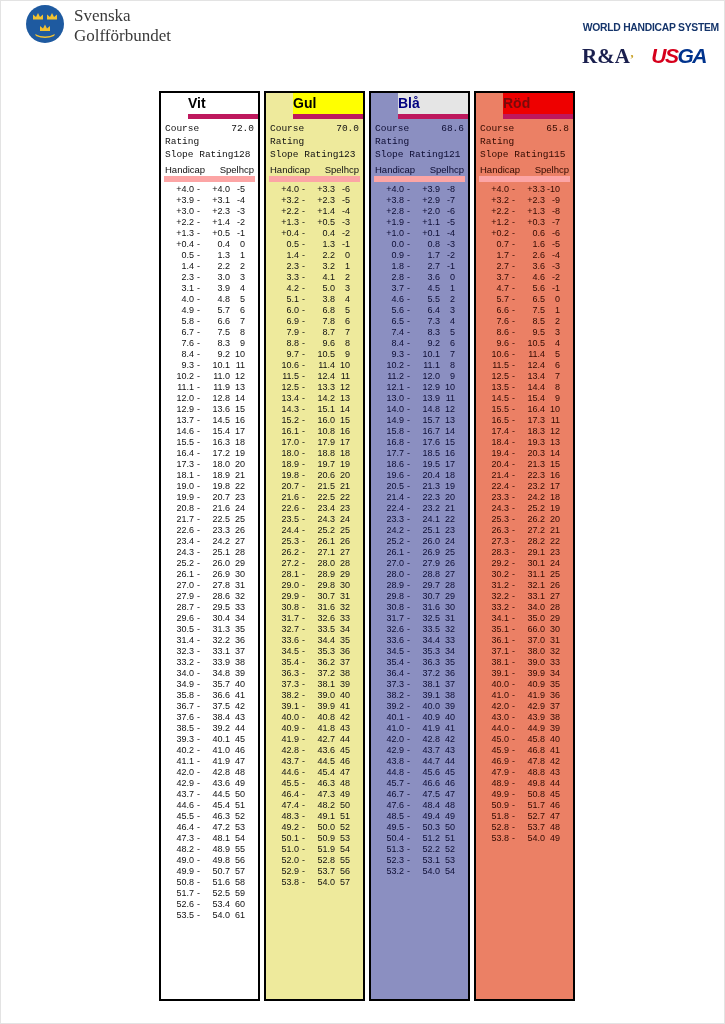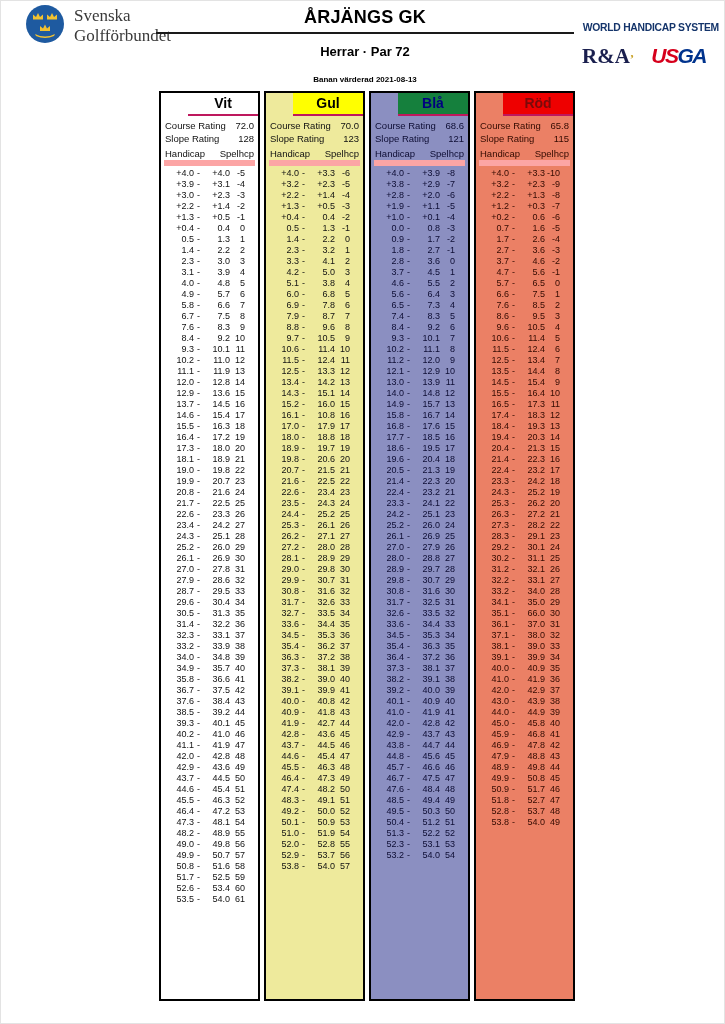--- a/index.html
+++ b/index.html
@@ -18,24 +18,24 @@
   .whs{color:#15356b;font-weight:bold;font-size:11.5px;white-space:nowrap;
        transform:scaleX(.9);transform-origin:center;text-align:center;letter-spacing:-.3px;}
   .partner-row{display:flex;justify-content:space-between;align-items:baseline;margin-top:11px;padding:0 6px;}
   .ra{font-family:"Liberation Serif",serif;font-weight:bold;font-size:21px;color:#1a1f4e;}
   .ra .tick{color:#c9a227;font-size:13px;}
   .usga{font-size:21px;font-weight:bold;font-style:italic;letter-spacing:-1.5px;}
   .usga .us{color:#d6001c;} .usga .ga{color:#00338d;}
   
   .tables{position:absolute;left:158px;top:90px;display:flex;gap:4px;}
   .tee{width:101px;height:910px;border:2px solid #000;box-sizing:border-box;overflow:hidden;}
-  .tee-head{height:21px;line-height:21px;text-align:center;font-weight:bold;font-size:14px;
-            border-bottom:2px solid #be185d;margin-left:27px;}
+  .tee-head{height:21px;line-height:21px;font-weight:bold;font-size:14px;
+            border-bottom:5px solid #be185d;margin-left:27px;}
   .tee-sub{padding-top:3px;}
-  .rating{display:flex;justify-content:space-between;font-size:9.5px;line-height:13px;padding:0 4px;}
+  .rating{display:flex;justify-content:flex-start;font-size:9.5px;line-height:13px;padding:0 4px;font-family:Liberation Mono, monospace;}
   .cols{display:flex;justify-content:space-between;font-size:9.5px;line-height:13px;
         padding:0 1px;border-bottom:6px solid #fca5a5;margin:2px 3px 0;}
   .rows{padding-top:2px;}
   .row{display:flex;font-size:9px;line-height:11px;padding:0 4px;white-space:nowrap;}
   .lo{width:29px;text-align:right;}
   .dash{width:9px;text-align:center;}
   .hi{width:27px;text-align:right;}
   .sp{flex:1;text-align:right;padding-right:9px;}
 </style>
 </head>
@@ -54,26 +54,20 @@
           <path d="M10 30 q10 5 20 0 l-1 2 q-9 4 -18 0 z"></path>
         </g>
       </svg>
     </span>
     <span class="org-name">
       <span>Svenska</span><br>
       <span>Golfförbundet</span>
     </span>
   </div>
 
-  <div class="center-head">
-    <div class="doc-title">ÅRJÄNGS GK</div>
-    <hr class="title-rule">
-    <div class="doc-subtitle">Herrar · Par 72</div>
-    <div class="doc-note">Banan värderad 2021-08-13</div>
-  </div>
 
   <div class="right-logos">
     <div class="whs">WORLD HANDICAP SYSTEM</div>
     <div class="partner-row">
       <span class="ra"><span>R&amp;A</span><span class="tick">’</span></span>
       <span class="usga"><span class="us">US</span><span class="ga">GA</span></span>
     </div>
   </div>
 
   <div class="tables" id="tee-tables">
@@ -895,21 +889,21 @@
           </div>
           <div class="row">
             <span class="lo">53.8</span>
             <span class="dash">-</span>
             <span class="hi">54.0</span>
             <span class="sp">57</span>
           </div>
         </div>
       </div>
       <div class="tee" style="background: rgb(139, 143, 193); color: rgb(13, 13, 51);">
-        <div class="tee-head" style="background: #15803d; color: rgb(0, 0, 128);">Blå</div>
+        <div class="tee-head" style="background: #e5e5e5; color: rgb(0, 0, 128);">Blå</div>
         <div class="tee-sub">
           <div class="rating">
             <span>Course Rating</span>
             <span>68.6</span>
           </div>
           <div class="rating">
             <span>Slope Rating</span>
             <span>121</span>
           </div>
           <div class="cols">

